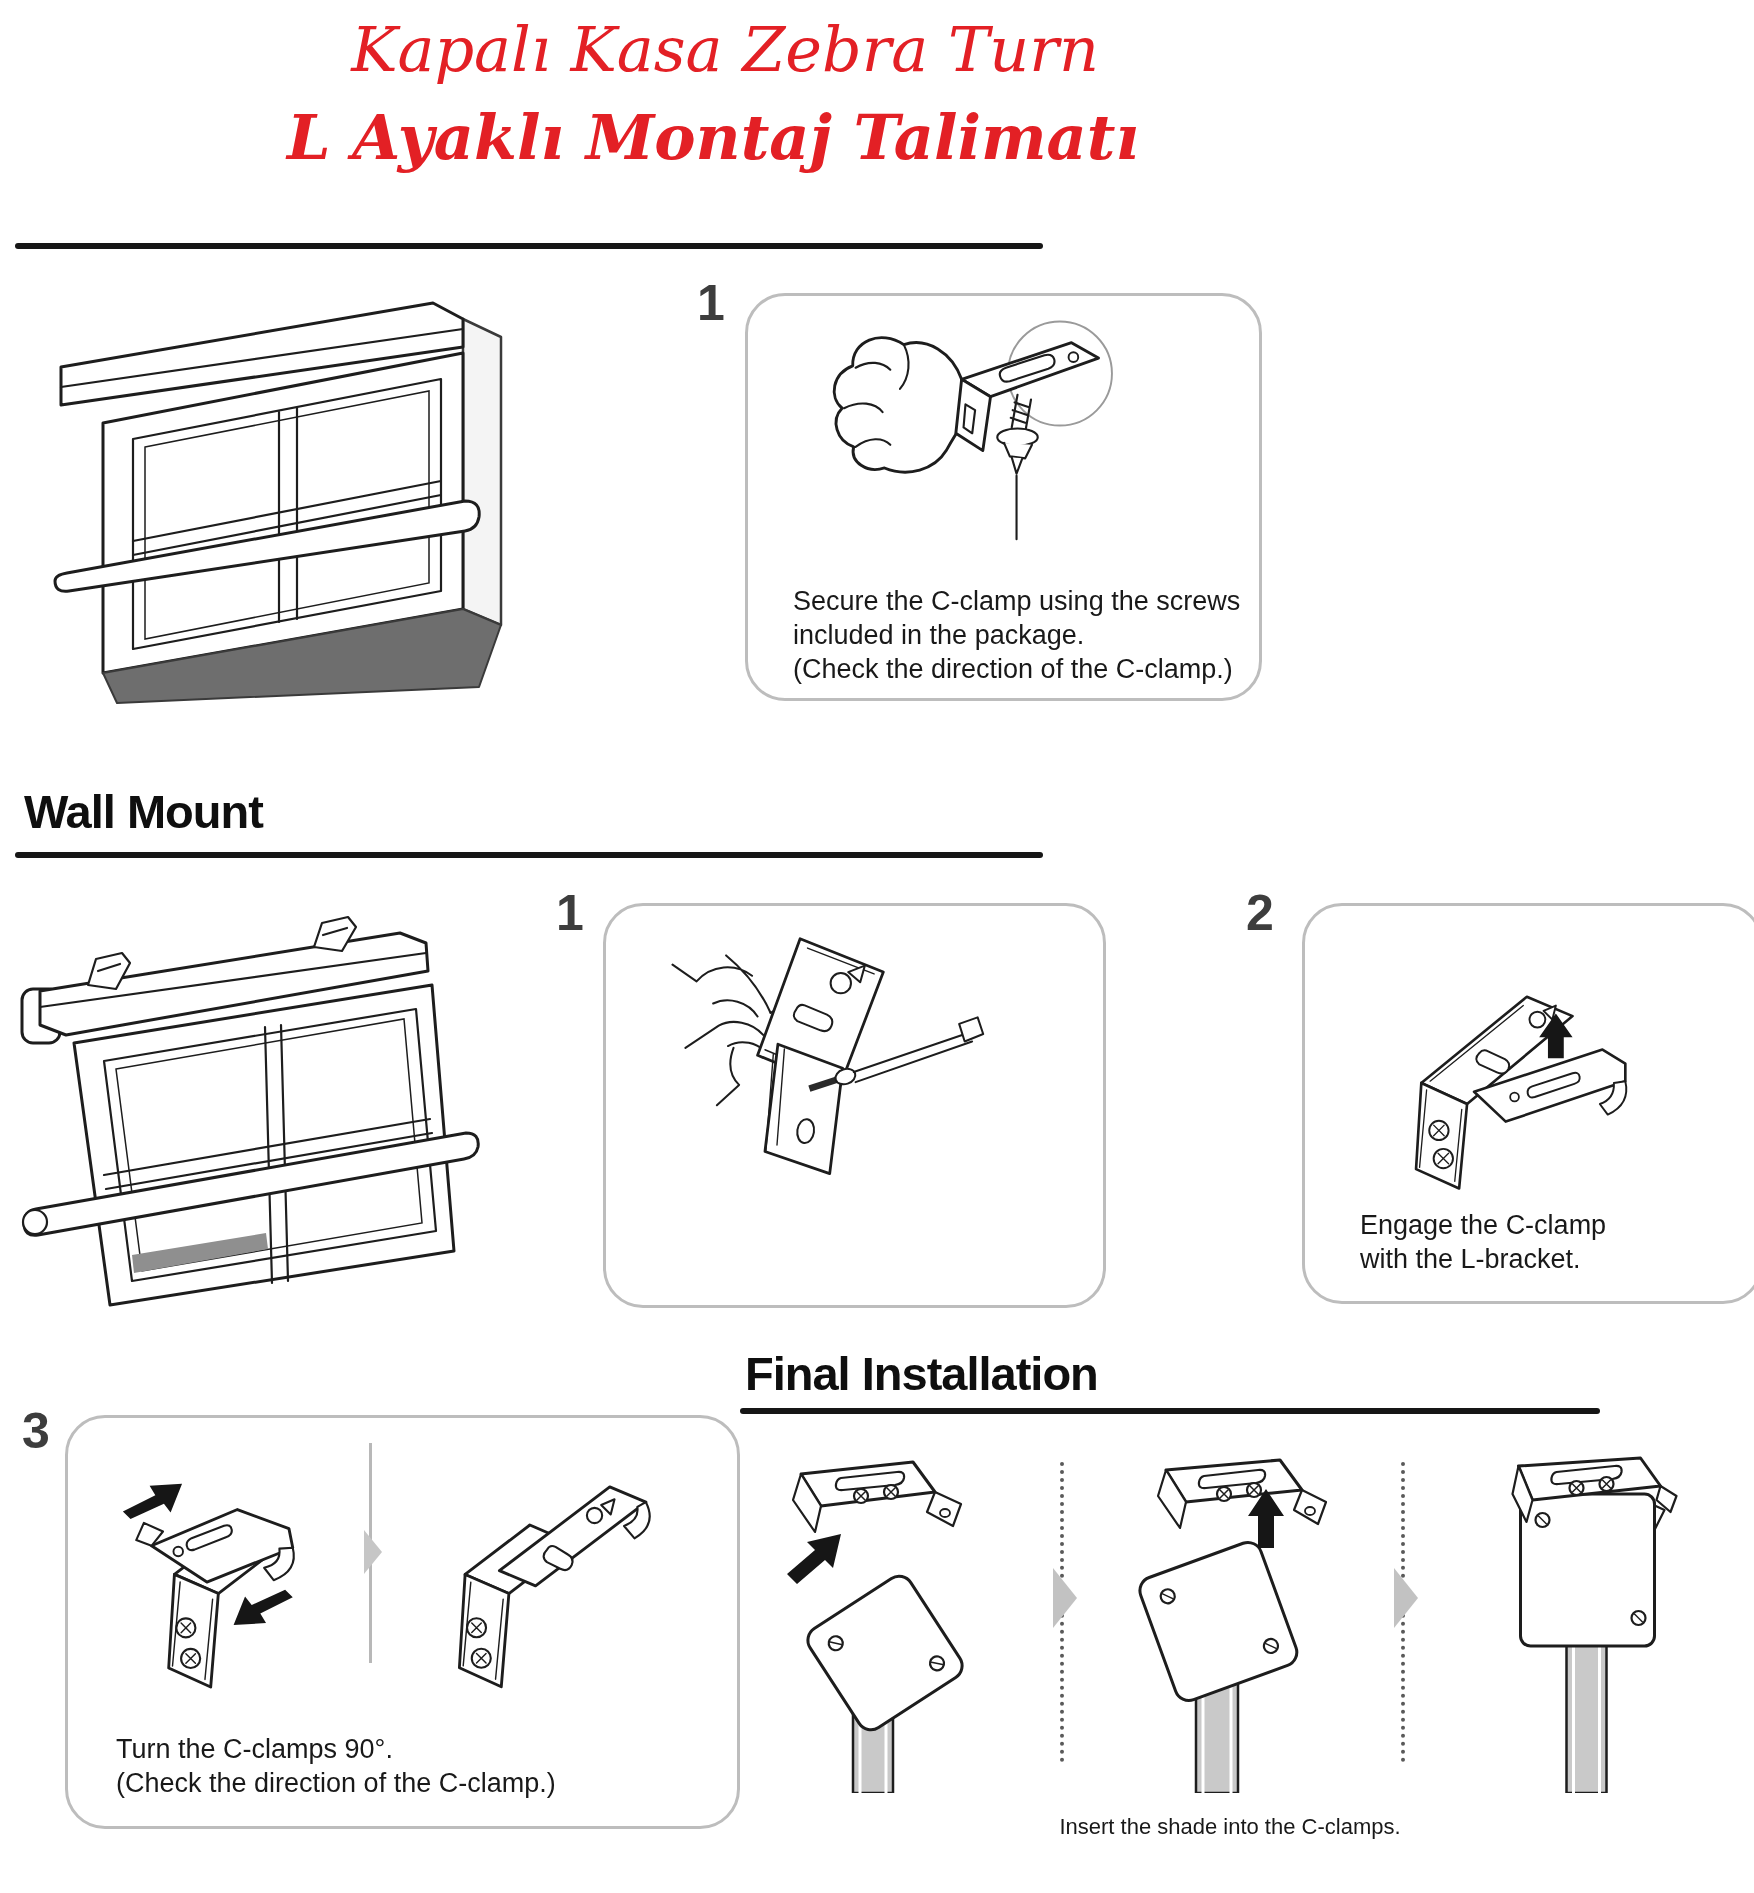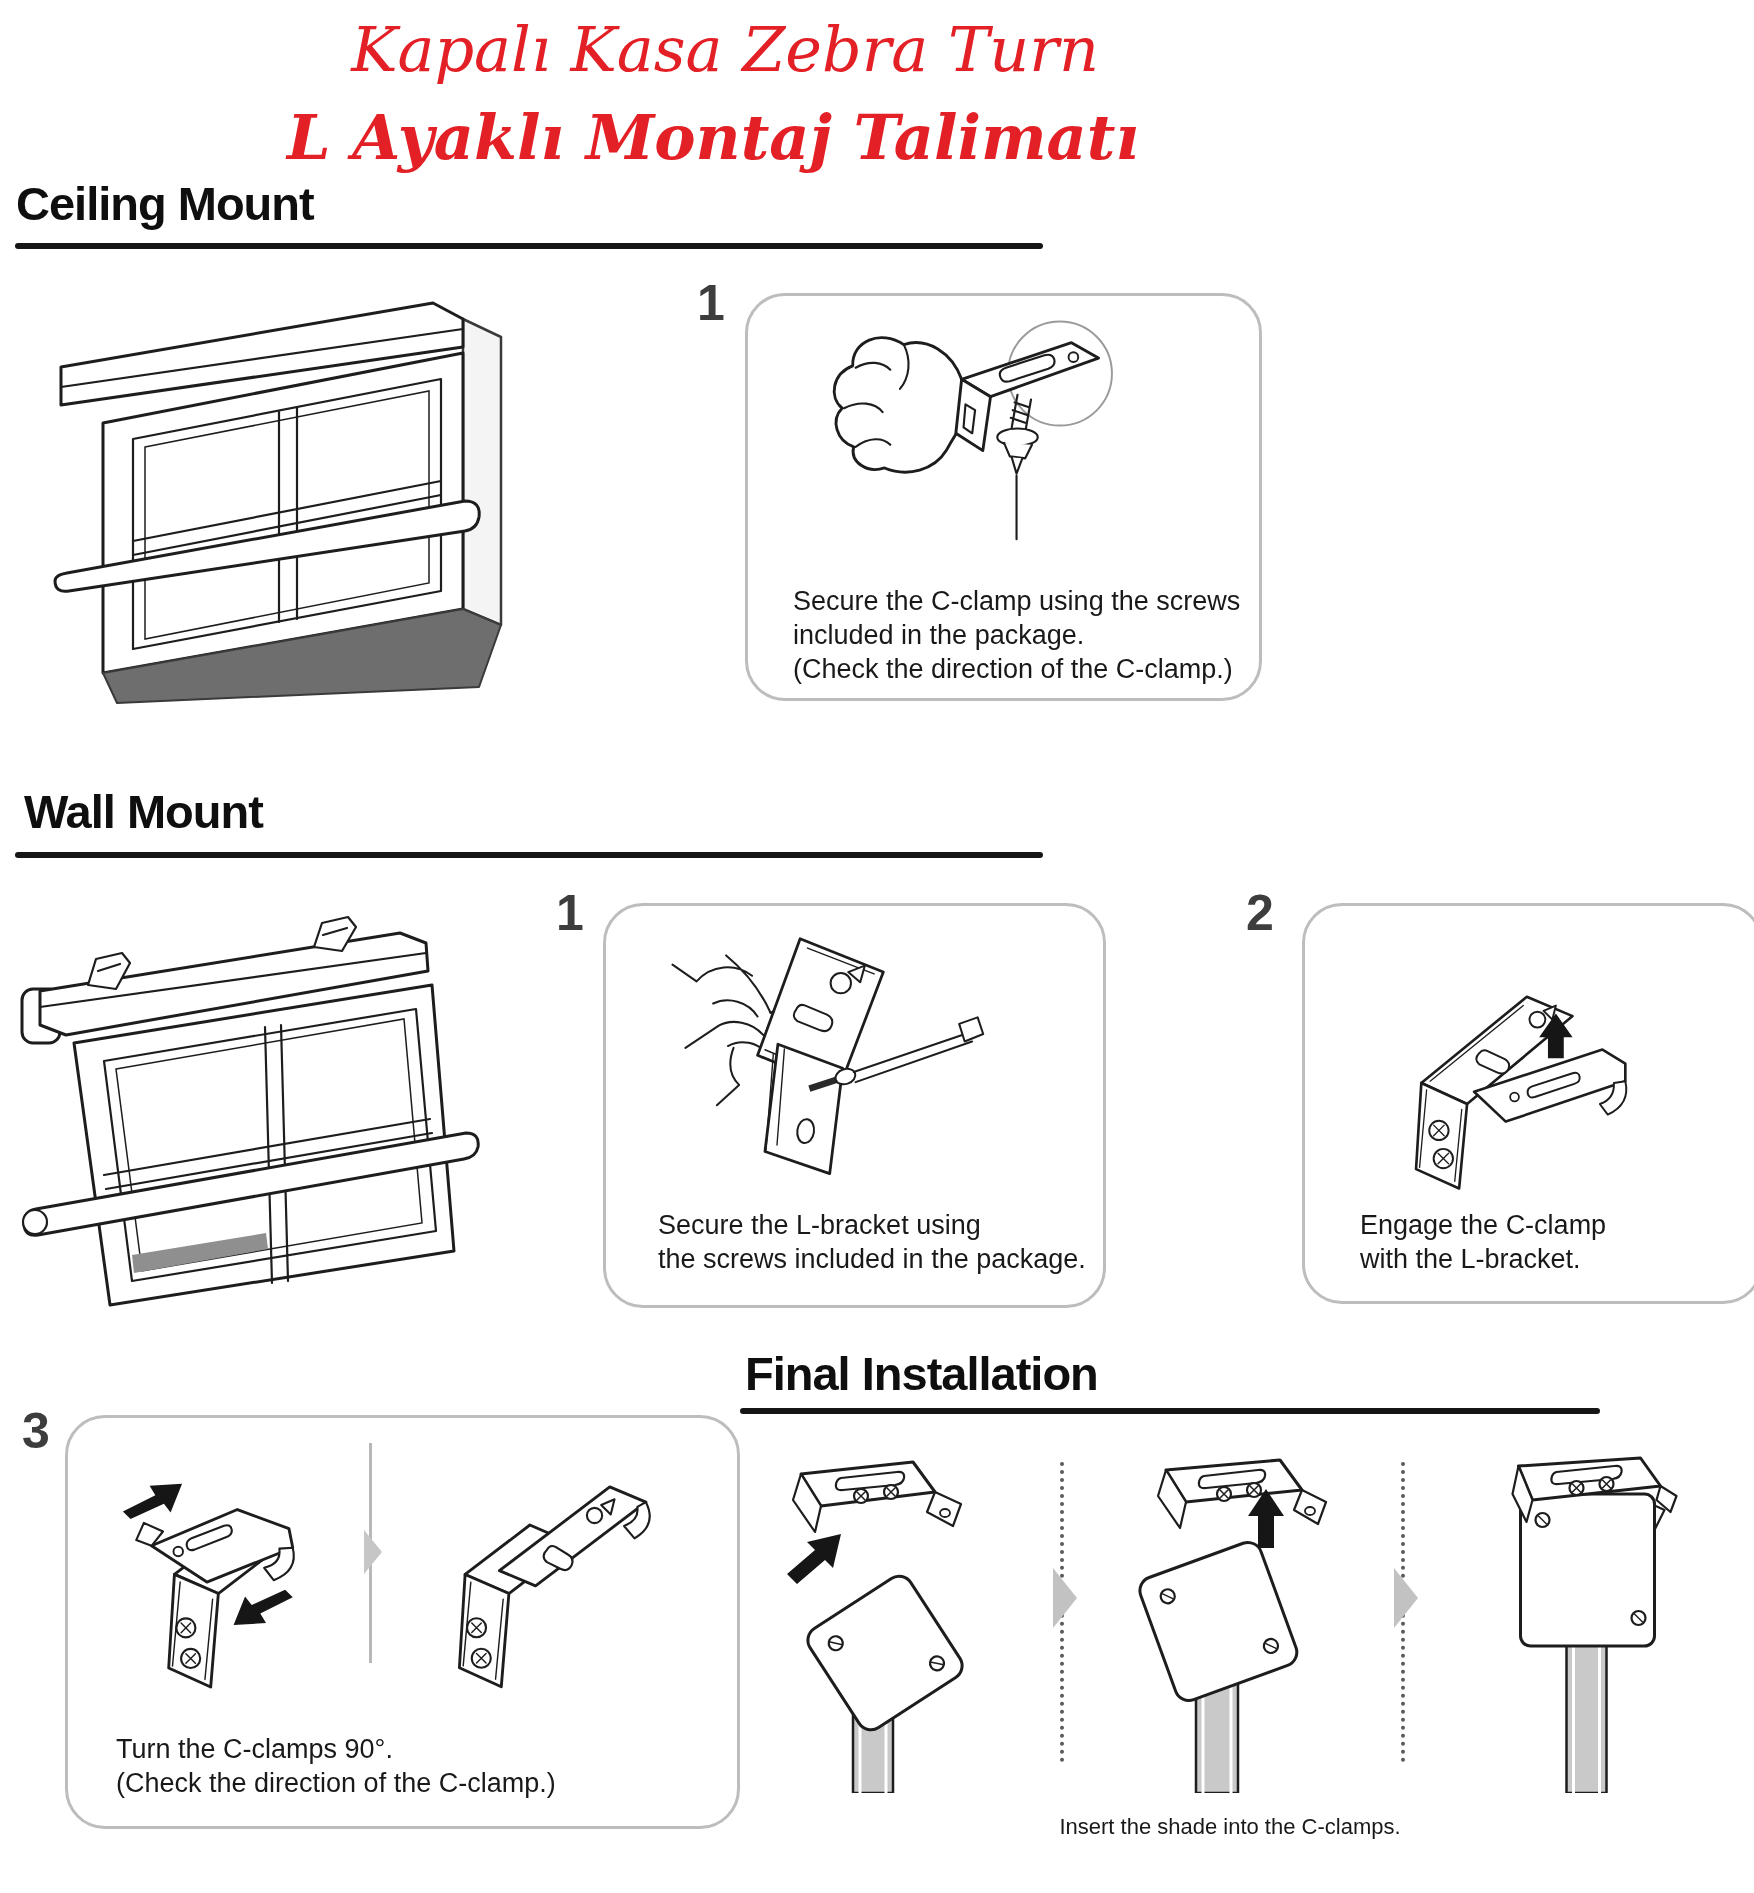--- a/index.html
+++ b/index.html
@@ -30,21 +30,20 @@
   .wallface{fill:#f4f4f4;stroke:#3a3a3a;stroke-width:2.5;stroke-linejoin:round;}
 </style>
 </head>
 <body>
 
 <div class="page">
 
   <div class="abs title-line" style="left:280px;top:6px;">Kapalı Kasa Zebra Turn</div>
   <div class="abs title-line" style="left:268px;top:94px;font-weight:bold;">L Ayaklı Montaj Talimatı</div>
 
-  <div class="abs h2" style="left:16px;top:176px;">Ceiling Mount</div>
   <div class="abs rule" style="left:15px;top:243px;width:1028px;"></div>
 
   <svg class="abs" style="left:45px;top:275px;" width="480" height="430" viewBox="0 0 480 430">
     <path class="wallface" d="M418 44 L456 62 L456 350 L418 334 Z"></path>
     <path class="ln" stroke-width="3.5" d="M16 92 L388 28 L418 44 L418 72 L16 130 Z"></path>
     <path class="st" d="M16 112 L418 54"></path>
     <path class="ln" stroke-width="3.5" d="M58 148 L418 78 L418 334 L58 398 Z"></path>
     <path class="ln2" d="M88 164 L396 104 L396 316 L88 374 Z"></path>
     <path class="st15" d="M100 172 L384 116 L384 308 L100 364 Z"></path>
     <path class="st" d="M234 137 L234 347 M252 133 L252 344"></path>
@@ -111,24 +110,20 @@
       <path class="ln2" d="M194 52 L212 45 L207 63 Z"></path>
       <path class="ln2" d="M138 92 Q132 100 139 105 L164 115 Q173 118 176 110 Q179 102 171 98 L147 88 Q141 86 138 92 Z"></path>
       <path class="ln" d="M118 130 L188 156 L174 270 L104 246 Z"></path>
       <path class="st15" d="M113 141 L105 245 M125 135 L117 239"></path>
       <ellipse class="ln2" cx="148" cy="224" rx="9" ry="13" transform="rotate(8 148 224)"></ellipse>
       <path stroke="#2a2a2a" stroke-width="7" fill="none" d="M152 178 L186 167"></path>
       <ellipse class="ln2" cx="191" cy="165" rx="11" ry="8" transform="rotate(-18 191 165)"></ellipse>
       <path class="st" stroke-width="2.6" d="M200 160 L326 117 M202 171 L328 127"></path>
       <path class="ln2" d="M314 108 L334 101 L340 119 L320 127 Z"></path>
     </svg>
-    <div class="abs cap" style="left:52px;top:302px;">
-      <div>Secure the L-bracket using</div>
-      <div>the screws included in the package.</div>
-    </div>
   </div>
 
   <div class="abs stepnum" style="left:1246px;top:888px;">2</div>
 
   <div class="abs h2" style="left:745px;top:1346px;">Final Installation</div>
 
   <div class="abs stepbox" style="left:1302px;top:903px;width:411px;height:395px;">
     <svg class="abs" style="left:50px;top:38px;" width="305" height="255" viewBox="0 0 300 290">
       <path class="ln" d="M52 158 L172 60 L224 82 L104 182 Z"></path>
       <path class="st15" d="M62 156 L168 70 M116 172 L210 94"></path>

